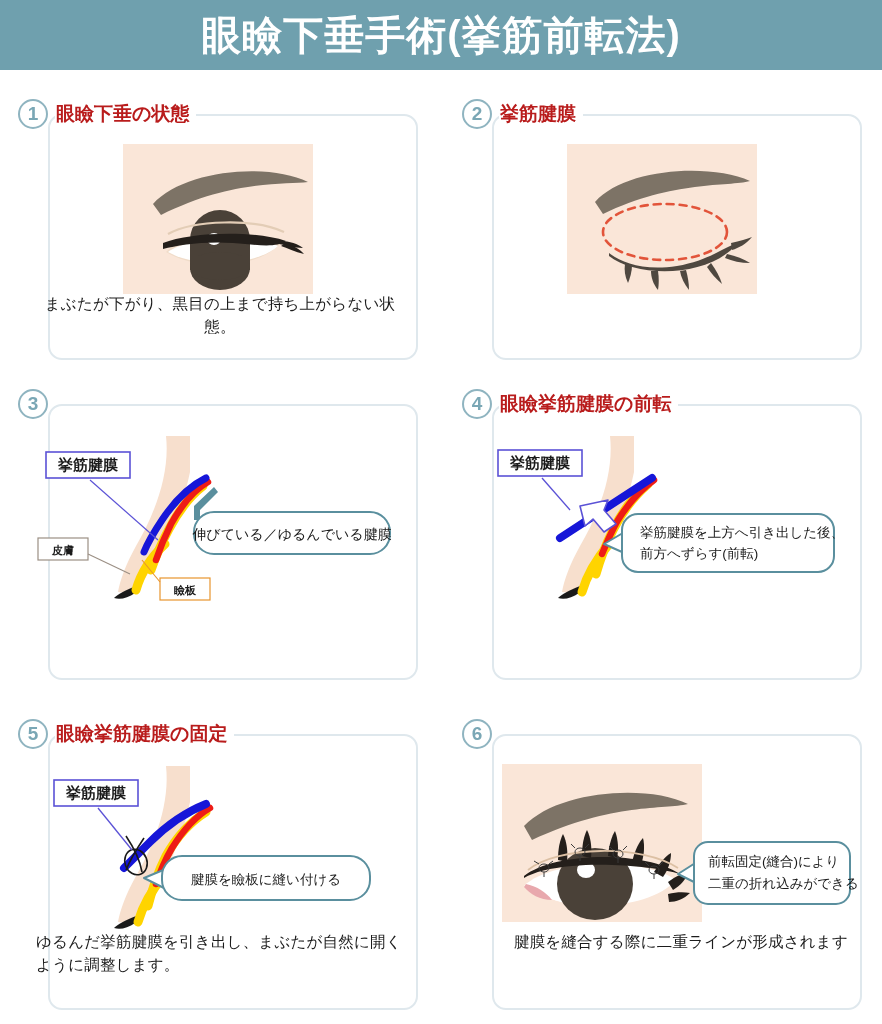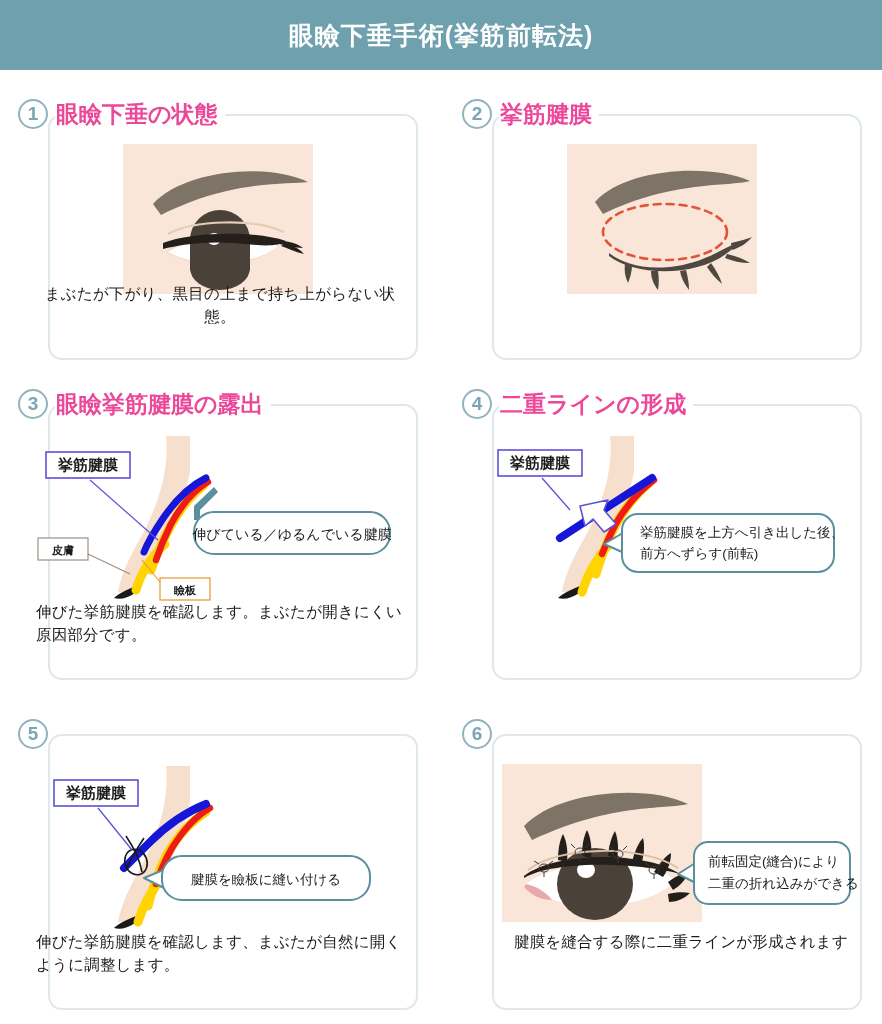--- a/index.html
+++ b/index.html
@@ -21,21 +21,21 @@
     position: absolute;
     left: 0; top: 0;
     width: 882px; height: 70px;
     background: #6fa0ae;
     display: flex;
     align-items: center;
     justify-content: center;
   }
   .banner-title {
     color: #ffffff;
-    font-size: 25px;
+    font-size: 40px;
     font-weight: bold;
     letter-spacing: 1px;
     white-space: nowrap;
   }
 
   
   .grid {
     position: absolute;
     left: 0; top: 70px;
     width: 882px; height: 954px;
@@ -76,22 +76,22 @@
     color: #7aa7b5;
     font-size: 19px;
     font-weight: bold;
     display: flex;
     align-items: center;
     justify-content: center;
     background: #ffffff;
     flex: 0 0 auto;
   }
   .step-title {
-    color: #ec4899;
-    font-size: 23px;
+    color: #b91c1c;
+    font-size: 19px;
     font-weight: bold;
     white-space: nowrap;
     background: #ffffff;
     padding: 0 7px 0 1px;
     line-height: 30px;
   }
 
   .panel-art {
     position: absolute;
     left: 0; top: 52px;
@@ -99,21 +99,21 @@
   }
   .panel-caption {
     position: absolute;
     left: 18px;
     right: 14px;
     color: #1c1c1c;
     font-size: 15.5px;
     line-height: 1.5;
     letter-spacing: 0.2px;
   }
-  .panel.row-1 .panel-caption { top: 190px; text-align: center; }
+  .panel.row-1 .panel-caption { top: 200px; text-align: center; }
   .panel.row-2 .panel-caption { top: 218px; }
   .panel.row-3 .panel-caption { top: 218px; }
   .panel.row-3.col-r .panel-caption { text-align: right; }
 
   svg { display: block; }
 </style>
 </head>
 <body>
 
 <div id="page">
@@ -168,21 +168,20 @@
           <path d="M196 127 C197 134 197 140 196 146 C191 140 189 133 189 127 Z" fill="#4f4840"></path>
           <path d="M170 121 C170 128 168 134 166 139 C163 133 162 126 163 120 Z" fill="#4f4840"></path>
         </svg>
       </div>
     </div>
 
     <div class="panel col-l row-2">
       <div class="panel-box"></div>
       <div class="panel-head">
         <div class="step-circle">3</div>
-        <div class="step-title">眼瞼挙筋腱膜の露出</div>
       </div>
       <div class="panel-art">
         <svg width="400" height="180" viewBox="0 0 400 180">
           <path d="M148 2 C152 38 138 78 118 112 C108 130 102 146 100 158 C108 160 118 156 126 146 C146 114 164 78 172 38 L172 2 Z" fill="#f7dfcd"></path>
           <path d="M118 152 C108 156 100 160 96 164 C102 166 110 164 117 159 Z" fill="#1a1a1a"></path>
           <path d="M147 110 C130 126 122 142 118 156" fill="none" stroke="#ffd400" stroke-width="9" stroke-linecap="round"></path>
           <path d="M185 52 C172 62 160 78 151 95 C144 108 138 122 133 136" fill="none" stroke="#ffd400" stroke-width="9" stroke-linecap="round"></path>
           <path d="M190 48 C176 56 163 72 153 90 C147 102 142 114 138 126" fill="none" stroke="#ee1c16" stroke-width="6.5" stroke-linecap="round"></path>
           <path d="M188 44 C172 52 156 68 144 86 C136 98 130 108 126 118" fill="none" stroke="#1616d8" stroke-width="7" stroke-linecap="round"></path>
           <rect x="28" y="18" width="84" height="26" fill="#ffffff" stroke="#5b52d6" stroke-width="1.6"></rect>
@@ -194,28 +193,27 @@
           <rect x="142" y="144" width="50" height="22" fill="#ffffff" stroke="#e8952e" stroke-width="1.2"></rect>
           <text x="167" y="160" font-family="'Liberation Sans',sans-serif" font-size="11" font-weight="bold" fill="#1a1a1a" text-anchor="middle">瞼板</text>
           <line x1="142" y1="148" x2="124" y2="126" stroke="#e8952e" stroke-width="1.1"></line>
           <path d="M196 53 L176 72 L176 86 L182 86 L182 76 L200 58 Z" fill="#5a8f9e"></path>
           <g>
             <rect x="176" y="78" width="196" height="42" rx="20" fill="#ffffff" stroke="#5a8f9e" stroke-width="2"></rect>
             <text x="274" y="105" font-family="'Liberation Sans',sans-serif" font-size="14" fill="#1a1a1a" text-anchor="middle">伸びている／ゆるんでいる腱膜</text>
           </g>
         </svg>
       </div>
-      <div class="panel-caption">伸びた挙筋腱膜を確認します。まぶたが開きにくい原因部分です。</div>
     </div>
 
     <div class="panel col-r row-2">
       <div class="panel-box"></div>
       <div class="panel-head">
         <div class="step-circle">4</div>
-        <div class="step-title">二重ラインの形成</div>
+        <div class="step-title">眼瞼挙筋腱膜の前転</div>
       </div>
       <div class="panel-art">
         <svg width="400" height="180" viewBox="0 0 400 180">
           <path d="M148 2 C152 38 138 78 118 112 C108 130 102 146 100 158 C108 160 118 156 126 146 C146 114 164 78 172 38 L172 2 Z" fill="#f7dfcd"></path>
           <path d="M118 152 C108 156 100 160 96 164 C102 166 110 164 117 159 Z" fill="#1a1a1a"></path>
           <path d="M147 110 C132 128 124 144 120 158" fill="none" stroke="#ffd400" stroke-width="9" stroke-linecap="round"></path>
           <path d="M186 50 C172 62 160 78 151 96 C144 110 138 126 134 140" fill="none" stroke="#ffd400" stroke-width="9" stroke-linecap="round"></path>
           <path d="M192 46 C178 56 166 70 156 86 C150 96 145 108 140 120" fill="none" stroke="#ee1c16" stroke-width="6.5" stroke-linecap="round"></path>
           <line x1="190" y1="44" x2="98" y2="104" stroke="#1616d8" stroke-width="8" stroke-linecap="round"></line>
           <rect x="36" y="16" width="84" height="26" fill="#ffffff" stroke="#5b52d6" stroke-width="1.6"></rect>
@@ -229,20 +227,21 @@
             <text x="178" y="124" font-family="'Liberation Sans',sans-serif" font-size="13.5" fill="#1a1a1a">前方へずらす(前転)</text>
           </g>
         </svg>
       </div>
     </div>
 
     <div class="panel col-l row-3">
       <div class="panel-box"></div>
       <div class="panel-head">
         <div class="step-circle">5</div>
+        <div class="step-title">眼瞼挙筋腱膜の固定</div>
       </div>
       <div class="panel-art">
         <svg width="400" height="180" viewBox="0 0 400 180">
           <path d="M148 2 C152 38 138 78 118 112 C108 130 102 146 100 158 C108 160 118 156 126 146 C146 114 164 78 172 38 L172 2 Z" fill="#f7dfcd"></path>
           <path d="M118 152 C108 156 100 160 96 164 C102 166 110 164 117 159 Z" fill="#1a1a1a"></path>
           <path d="M147 110 C132 128 124 144 120 158" fill="none" stroke="#ffd400" stroke-width="9" stroke-linecap="round"></path>
           <path d="M188 48 C172 58 158 74 148 92 C140 108 134 126 130 142" fill="none" stroke="#ffd400" stroke-width="9" stroke-linecap="round"></path>
           <path d="M192 44 C178 52 164 68 154 84 C147 96 142 108 138 120" fill="none" stroke="#ee1c16" stroke-width="6.5" stroke-linecap="round"></path>
           <path d="M188 40 C168 48 148 62 132 78 C122 88 114 96 106 104" fill="none" stroke="#1616d8" stroke-width="8" stroke-linecap="round"></path>
           <path d="M108 72 C116 84 122 96 124 108" fill="none" stroke="#1a1a1a" stroke-width="1.6"></path>
@@ -251,21 +250,21 @@
           <rect x="36" y="16" width="84" height="26" fill="#ffffff" stroke="#5b52d6" stroke-width="1.6"></rect>
           <text x="78" y="34" font-family="'Liberation Sans',sans-serif" font-size="15" font-weight="bold" fill="#1a1a1a" text-anchor="middle">挙筋腱膜</text>
           <line x1="80" y1="44" x2="114" y2="86" stroke="#5b52d6" stroke-width="1.3"></line>
           <path d="M150 104 L126 114 L146 124 Z" fill="#ffffff" stroke="#5a8f9e" stroke-width="2" stroke-linejoin="round"></path>
           <g>
             <rect x="144" y="92" width="208" height="44" rx="20" fill="#ffffff" stroke="#5a8f9e" stroke-width="2"></rect>
             <text x="248" y="120" font-family="'Liberation Sans',sans-serif" font-size="13.5" fill="#1a1a1a" text-anchor="middle">腱膜を瞼板に縫い付ける</text>
           </g>
         </svg>
       </div>
-      <div class="panel-caption">伸びた挙筋腱膜を確認します、まぶたが自然に開くように調整します。</div>
+      <div class="panel-caption">ゆるんだ挙筋腱膜を引き出し、まぶたが自然に開くように調整します。</div>
     </div>
 
     <div class="panel col-r row-3">
       <div class="panel-box"></div>
       <div class="panel-head">
         <div class="step-circle">6</div>
       </div>
       <div class="panel-art">
         <svg width="400" height="180" viewBox="0 0 400 180">
           <rect x="40" y="0" width="200" height="158" fill="#fae6d8"></rect>

